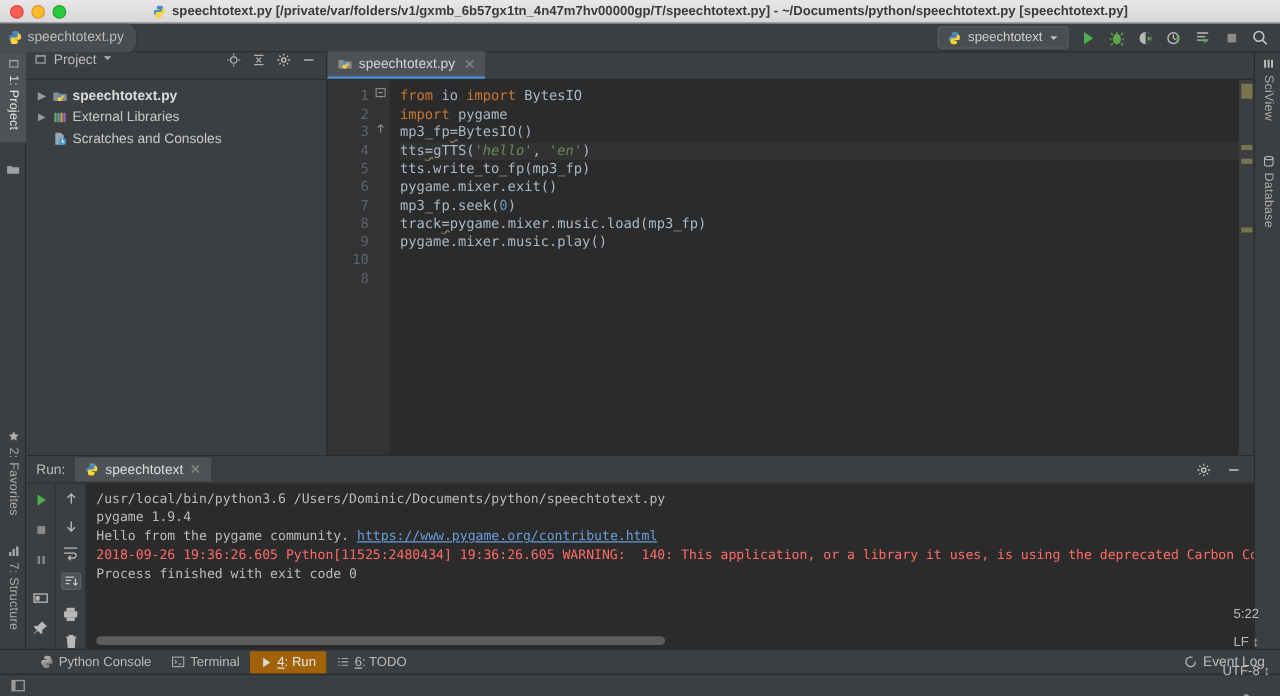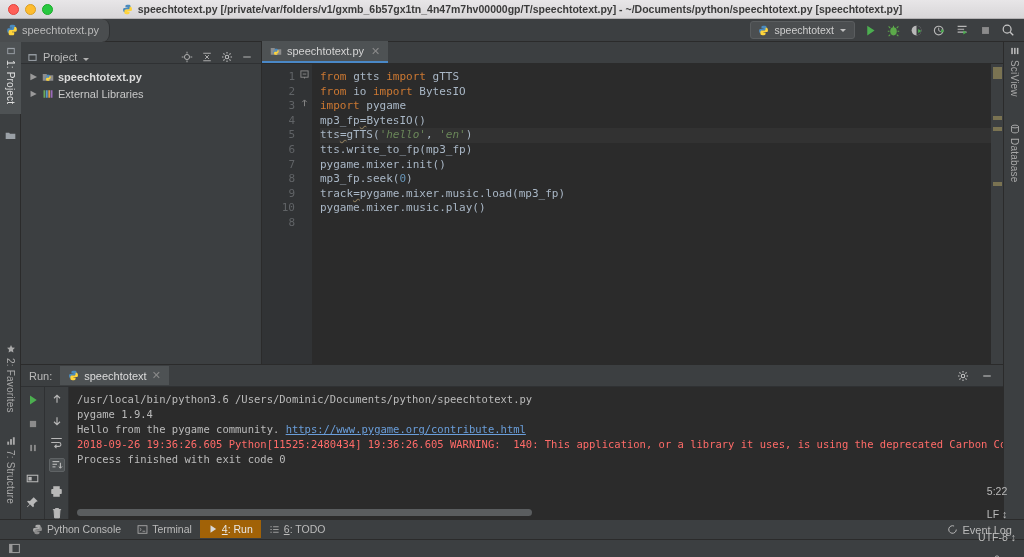--- a/index.html
+++ b/index.html
@@ -74,21 +74,21 @@
     position: absolute; top: 42px; right: 0; width: 21px; height: 494px;
     background: #3c3f41; border-left: 1px solid #2b2b2b;
   }
 
   
   .project-panel {
     position: absolute; top: 42px; left: 21px; width: 241px; height: 322px;
     background: #3c3f41; border-right: 1px solid #2b2b2b;
   }
   .panel-header {
-    height: 22px; display: flex; align-items: flex-end;
+    height: 22px; display: flex; align-items: flex-start;
     padding: 0 4px 0 6px; gap: 5px; border-bottom: 1px solid #2f3133;
   }
   .panel-title { font-size: 11px; color: #bbb; }
   .panel-header-icons { margin-left: auto; display: flex; align-items: center; gap: 8px; padding-right:4px;}
   .tree { padding: 4px 0 0 0; }
   .tree-row {
     display: flex; align-items: center; gap: 4px;
     height: 17px; padding-left: 8px; font-size: 11px; color: #c8c8c8;
   }
   .tree-row.bold { font-weight: 700; color: #dcdcdc; }
@@ -169,21 +169,21 @@
   .link { color: #6a9eda; text-decoration: underline; }
   .hscroll {
     position: absolute; left: 8px; bottom: 4px; width: 455px; height: 7px;
     background: #5a5d5f; border-radius: 4px;
   }
 
   
   .bottom-bar {
     position: absolute; top: 519px; left: 0; width: 1024px; height: 20px;
     background: #3c3f41; border-top: 1px solid #2b2b2b;
-    display: flex; gap: 0; padding-left: 24px;
+    display: flex; align-items: center; gap: 0; padding-left: 24px;
   }
   .bbtn {
     display: flex; align-items: center; gap: 4px;
     font-size: 10.5px; color: #bbb; padding: 2px 8px; height: 18px;
   }
   .bbtn.active { background: #a16207; color: #e8e8e8; }
   .bbtn u { text-decoration: underline; }
   .eventlog { margin-left: auto; display: flex; align-items: center; gap: 4px;
               padding-right: 12px; font-size: 11px; color: #bbb; }
 
@@ -408,20 +408,30 @@
         <span class="arrow">▶</span>
         <span>
           <svg width="12" height="12" viewBox="0 0 16 16">
             <rect x="2" y="3" width="2.4" height="10" fill="#6aaa5a"></rect>
             <rect x="5.2" y="3" width="2.4" height="10" fill="#5a9ac9"></rect>
             <rect x="8.4" y="3" width="2.4" height="10" fill="#d9a24a"></rect>
             <rect x="11.6" y="3" width="2.4" height="10" fill="#9a6aba"></rect>
           </svg>
         </span>
         <span>External Libraries</span>
+      </div>
+      <div class="tree-row" style="padding-left:21px;">
+        <span>
+          <svg width="12" height="12" viewBox="0 0 16 16">
+            <path d="M3 1.5h6l3 3v10H3z" fill="#9aa7b0"></path>
+            <circle cx="10.5" cy="11" r="4" fill="#4a9ad4"></circle>
+            <path d="M10.5 8.6V11l1.7 1" stroke="#fff" stroke-width="1.1" fill="none"></path>
+          </svg>
+        </span>
+        <span>Scratches and Consoles</span>
       </div>
     </div>
   </div>
 
   <div class="editor-wrap">
     <div class="tab-bar">
       <div class="etab">
         <span>
           <svg width="12" height="12" viewBox="0 0 16 16">
             <path d="M1 4h5l1.2 1.5H15V13H1z" fill="#8d8d8d"></path>
@@ -460,27 +470,26 @@
         <div style="height:14.6px;"></div>
         <div style="height:14.6px;">
           <svg width="9" height="9" viewBox="0 0 10 10">
               <path d="M5 1.5V8" stroke="#8c8c8c" stroke-width="1"></path>
               <path d="M2.5 3.5L5 1l2.5 2.5" fill="none" stroke="#8c8c8c" stroke-width="1"></path>
             </svg>
         </div>
       </div>
 
       <div class="code-lines">
-        <div class="cline"><span class="kw">from </span>gtts <span class="kw">import </span>gTTS</div>
         <div class="cline"><span class="kw">from </span>io <span class="kw">import </span>BytesIO</div>
         <div class="cline"><span class="kw">import </span>pygame</div>
         <div class="cline">mp3_fp<span class="err-underline">=</span>BytesIO()</div>
         <div class="cline current">tts<span class="err-underline">=</span>gTTS(<span class="str">'hello'</span>, <span class="str">'en'</span>)</div>
         <div class="cline">tts.write_to_fp(mp3_fp)</div>
-        <div class="cline">pygame.mixer.init()</div>
+        <div class="cline">pygame.mixer.exit()</div>
         <div class="cline">mp3_fp.seek(<span class="num">0</span>)</div>
         <div class="cline">track<span class="err-underline">=</span>pygame.mixer.music.load(mp3_fp)</div>
         <div class="cline">pygame.mixer.music.play()</div>
         <div class="cline"> </div>
       </div>
 
       <div class="editor-scroll">
         <div class="mk" style="top:3px;height:12px;"></div>
         <div class="mk" style="top:52px;height:4px;"></div>
         <div class="mk" style="top:63px;height:4px;"></div>

